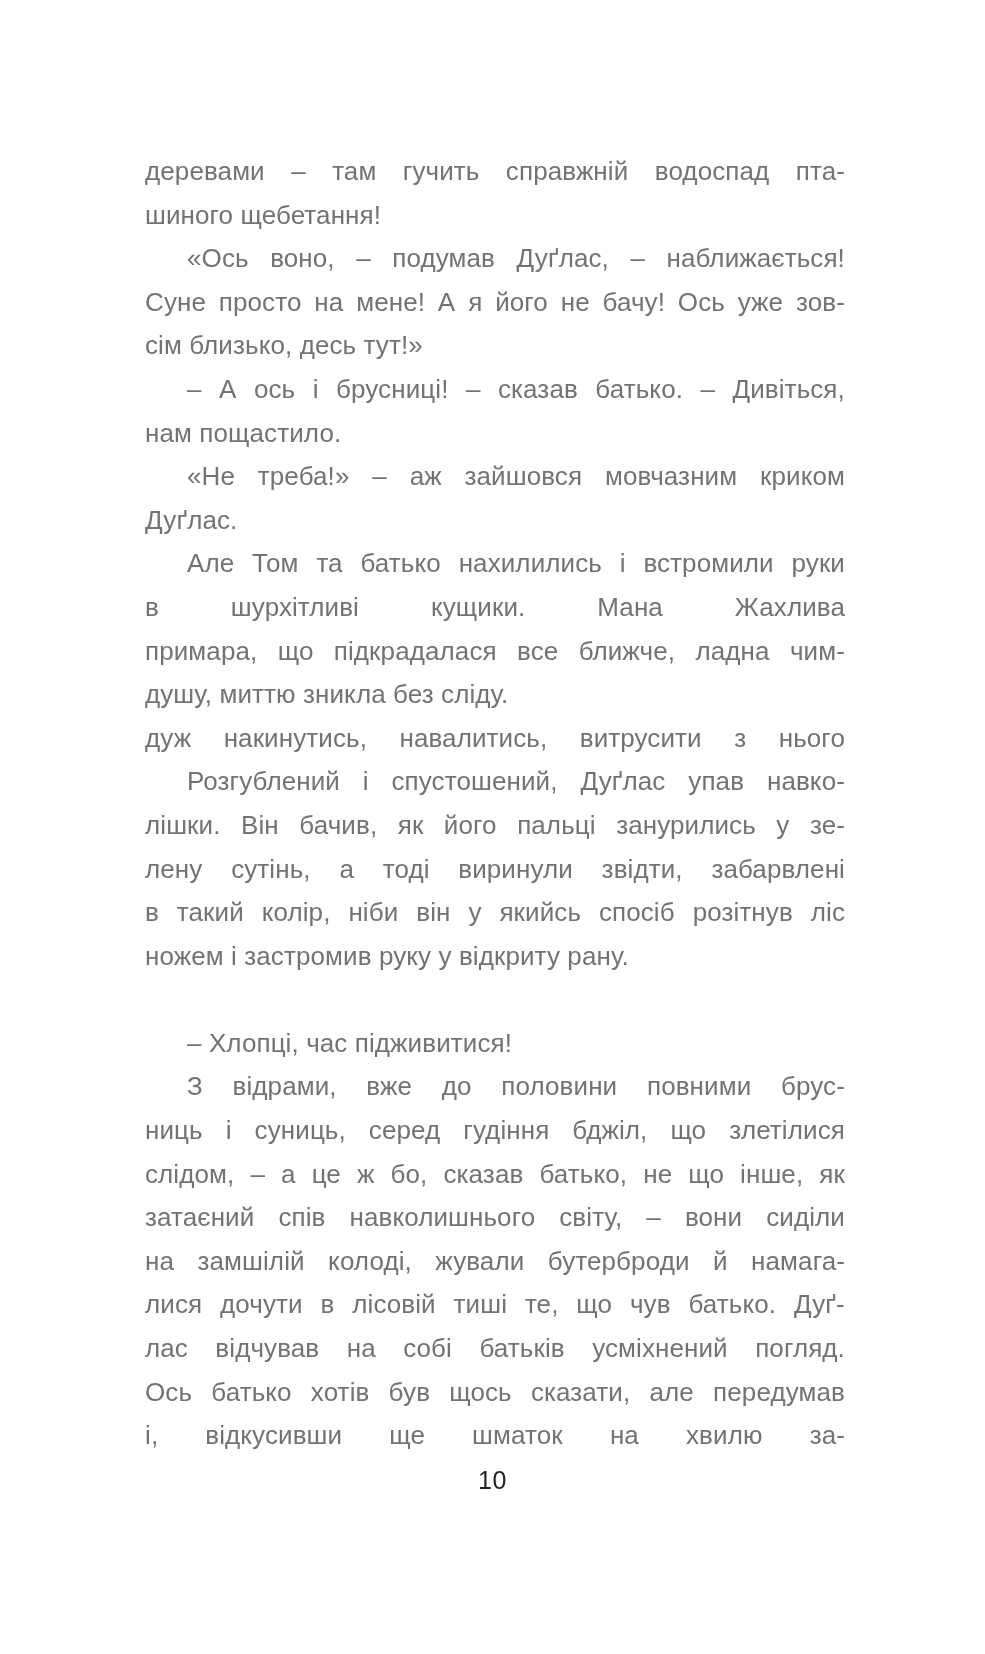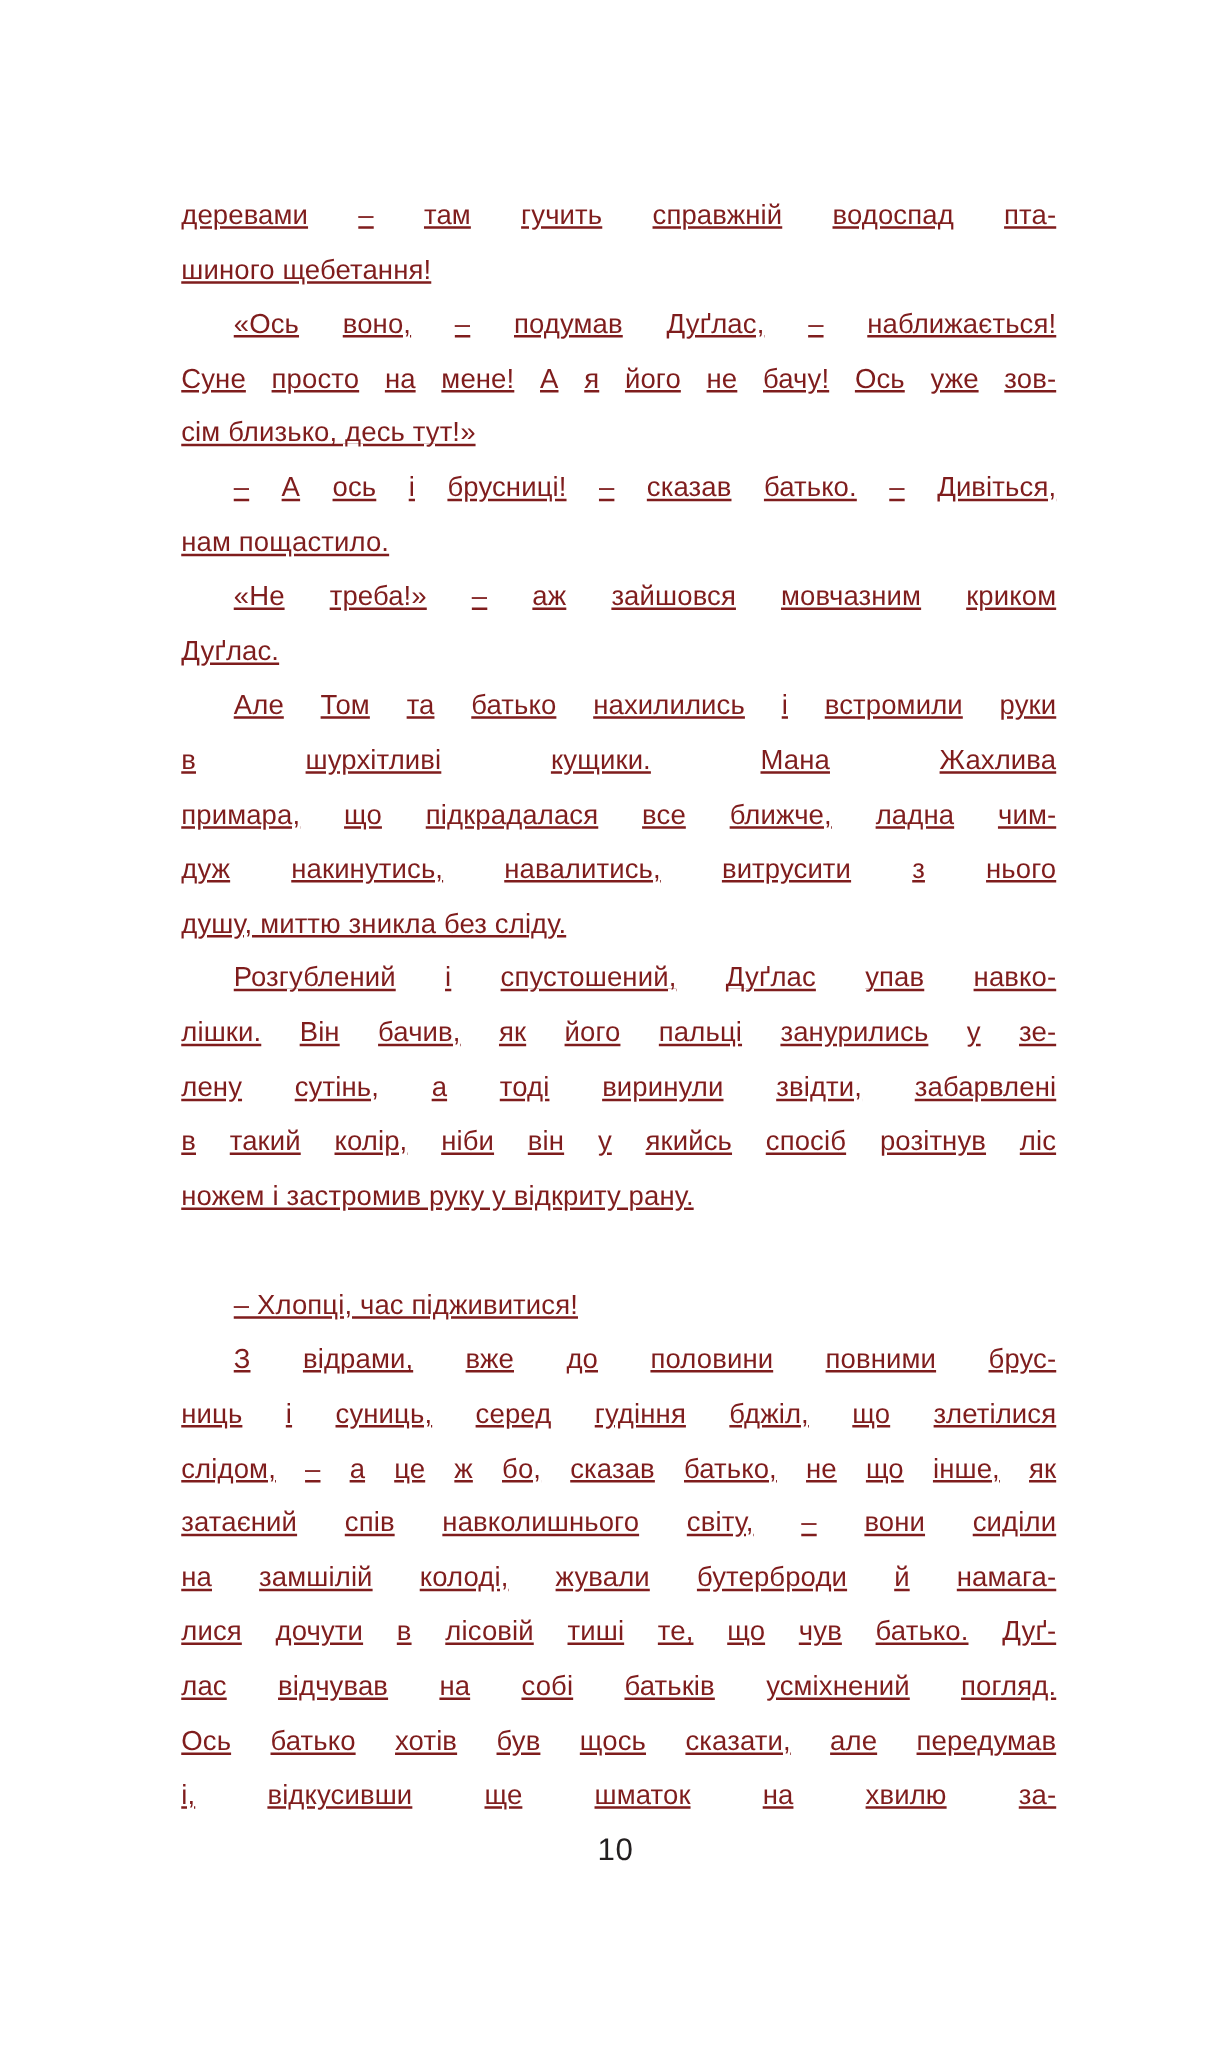--- a/index.html
+++ b/index.html
@@ -32,26 +32,25 @@
     width: 700px;
   }
 
   .para {
     margin: 0;
   }
 
   
   .line {
     display: block;
-    font-size: 22px;
+    font-size: 26px;
     line-height: 43.6px;
     letter-spacing: 0.1px;
     white-space: nowrap;
-    color: #7f1d1d;
-    text-decoration: underline;
+    color: #737373;
   }
 
   
   .line.just {
     display: flex;
     justify-content: space-between;
     white-space: normal;
   }
   .line.just > span {
     white-space: pre;
@@ -172,29 +171,29 @@
         </span>
         <span class="line just">
           <span>примара,</span>
           <span>що</span>
           <span>підкрадалася</span>
           <span>все</span>
           <span>ближче,</span>
           <span>ладна</span>
           <span>чим-</span>
         </span>
+        <span class="line">душу, миттю зникла без сліду.</span>
         <span class="line just">
           <span>дуж</span>
           <span>накинутись,</span>
           <span>навалитись,</span>
           <span>витрусити</span>
           <span>з</span>
           <span>нього</span>
         </span>
-        <span class="line">душу, миттю зникла без сліду.</span>
       </p>
       <p class="para">
         <span class="line just indent">
           <span>Розгублений</span>
           <span>і</span>
           <span>спустошений,</span>
           <span>Дуґлас</span>
           <span>упав</span>
           <span>навко-</span>
         </span>

